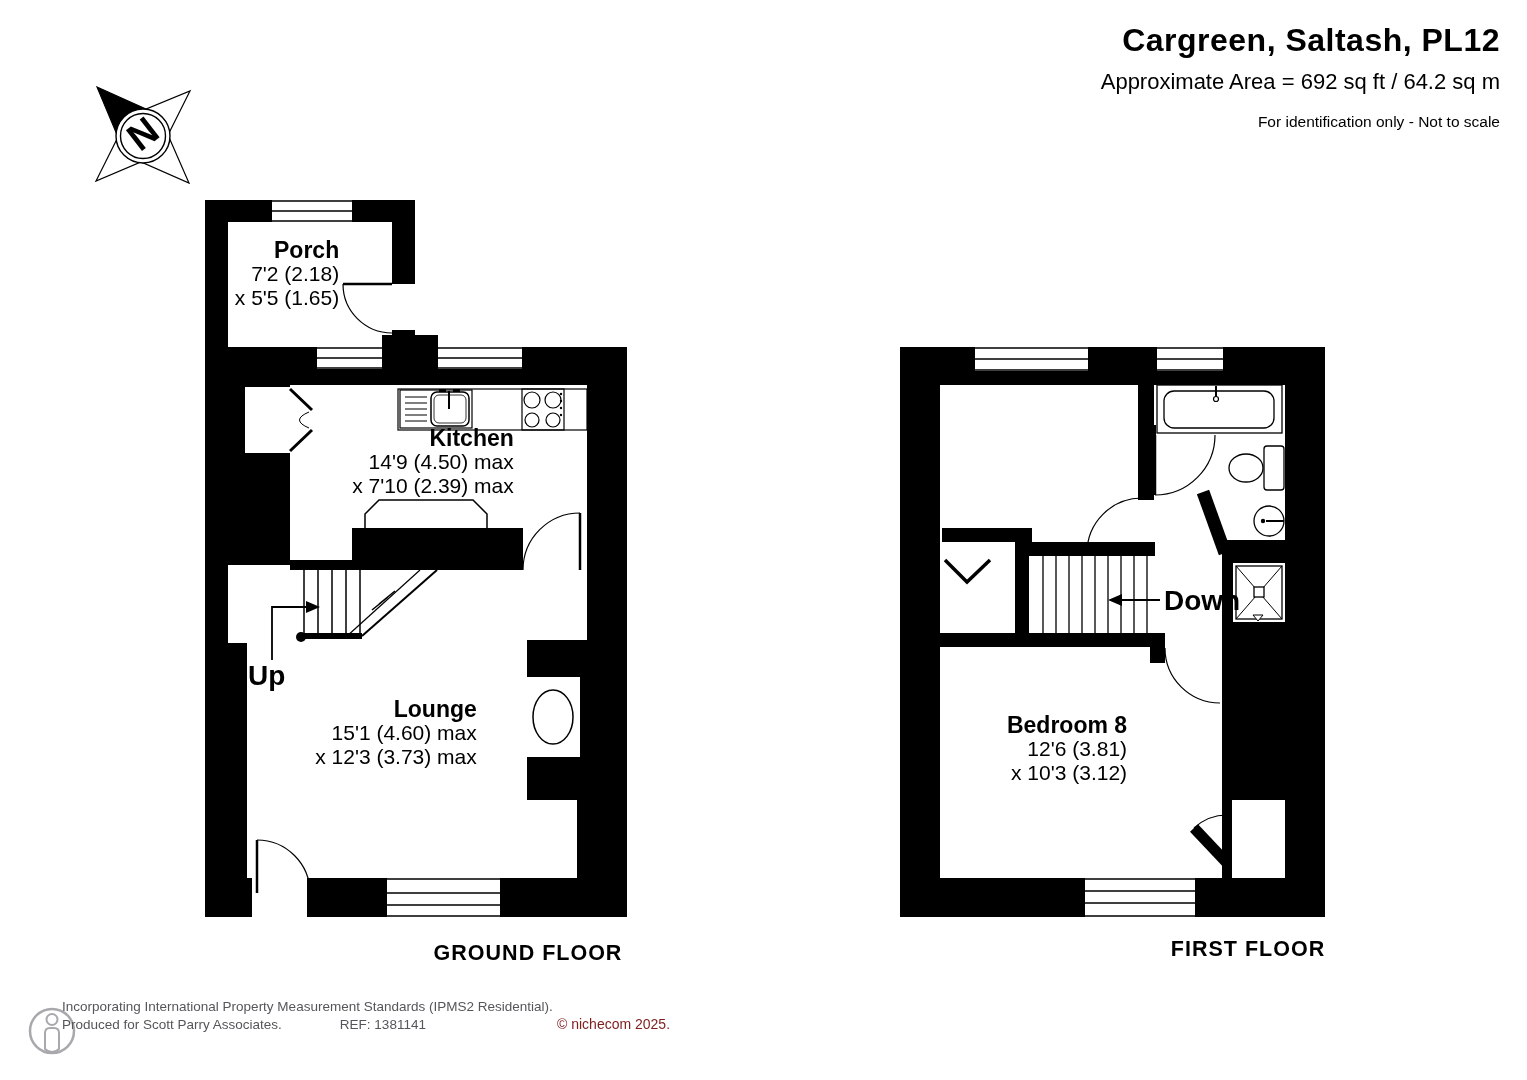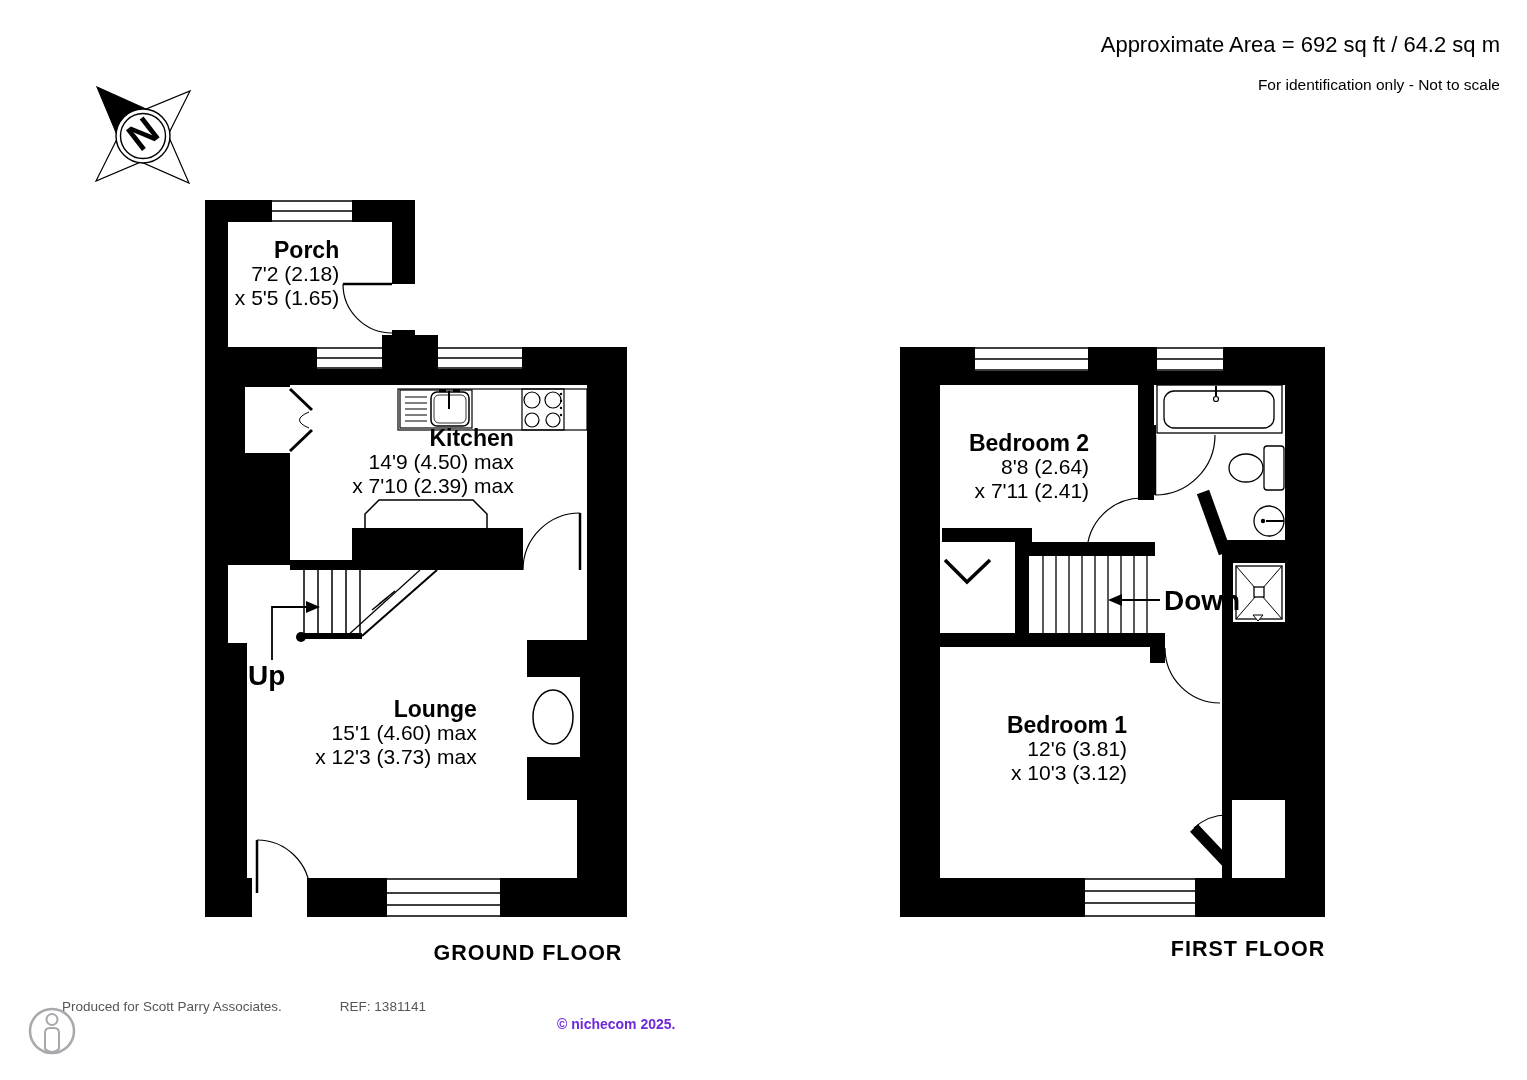--- a/index.html
+++ b/index.html
@@ -23,21 +23,21 @@
   .room-label .rdim{font-size:21px;}
 
   .floor-label{position:absolute;transform:translateX(-50%);font-size:21.5px;font-weight:bold;letter-spacing:1px;white-space:nowrap;}
   .stair-label{position:absolute;font-size:28px;font-weight:bold;white-space:nowrap;}
 
   .compass-n{position:absolute;left:143px;top:136px;transform:translate(-50%,-54%) rotate(-38deg);
     font-size:38px;font-weight:bold;}
 
   .footer{position:absolute;left:62px;top:998px;font-size:13.5px;line-height:18px;color:#55565a;}
   .footer .ref{display:inline-block;margin-left:20px;padding-left:38px;}
-  .copyright{position:absolute;left:557px;top:1016px;font-size:14px;color:#6d28d9;font-weight:bold;}
+  .copyright{position:absolute;left:557px;top:1016px;font-size:14px;color:#7f1d1d;}
 </style>
 </head>
 <body>
 
 <div id="canvas">
 
   <svg id="plan-svg" width="1527" height="1080" viewBox="0 0 1527 1080">
 
     <g>
       <path class="ln" stroke-width="1.2" d="M97,87 L146,109 L190,91 L168,135 L189,183 L141,162 L96,181 L118,137 Z"></path>
@@ -241,20 +241,21 @@
     </g>
 
     <g stroke="#a7a9ac" fill="none">
       <circle cx="52" cy="1031" r="22" stroke-width="2.5"></circle>
       <circle cx="52" cy="1019.5" r="5.5" stroke-width="2"></circle>
       <path stroke-width="2" d="M45,1049 L45,1033 Q45,1028 50,1028 L54,1028 Q59,1028 59,1033 L59,1049 Q56,1052 52,1052 Q48,1052 45,1049 Z"></path>
     </g>
   </svg>
 
   <div class="header">
+    <div class="title">Cargreen, Saltash, PL12</div>
     <div class="area">Approximate Area = 692 sq ft / 64.2 sq m</div>
     <div class="note">For identification only - Not to scale</div>
   </div>
 
   <div class="compass-n">N</div>
 
   <div class="room-label" style="left:287px;top:238px;">
     <div class="rname">Porch</div>
     <div class="rdim">7'2 (2.18)</div>
     <div class="rdim">x 5'5 (1.65)</div>
@@ -265,33 +266,29 @@
     <div class="rdim">x 7'10 (2.39) max</div>
   </div>
   <div class="room-label" style="left:396px;top:697px;">
     <div class="rname">Lounge</div>
     <div class="rdim">15'1 (4.60) max</div>
     <div class="rdim">x 12'3 (3.73) max</div>
   </div>
   <div class="stair-label" style="left:248px;top:660px;">Up</div>
   <div class="floor-label" style="left:528px;top:941px;">GROUND FLOOR</div>
 
-  <div class="room-label" style="left:1029px;top:431px;">
-    <div class="rname">Bedroom 2</div>
-    <div class="rdim">8'8 (2.64)</div>
-    <div class="rdim">x 7'11 (2.41)</div>
-  </div>
   <div class="room-label" style="left:1067px;top:713px;">
-    <div class="rname">Bedroom 1</div>
+    <div class="rname">Bedroom 8</div>
     <div class="rdim">12'6 (3.81)</div>
     <div class="rdim">x 10'3 (3.12)</div>
   </div>
   <div class="stair-label" style="left:1164px;top:585px;">Down</div>
   <div class="floor-label" style="left:1248px;top:937px;">FIRST FLOOR</div>
 
   <div class="footer">
+    <div>Incorporating International Property Measurement Standards (IPMS2 Residential).</div>
     <div>
       <span>Produced for Scott Parry Associates.</span><span class="ref">REF: 1381141</span>
     </div>
   </div>
   <div class="copyright">© nichecom 2025.</div>
 
 </div>
 
 </body></html>

